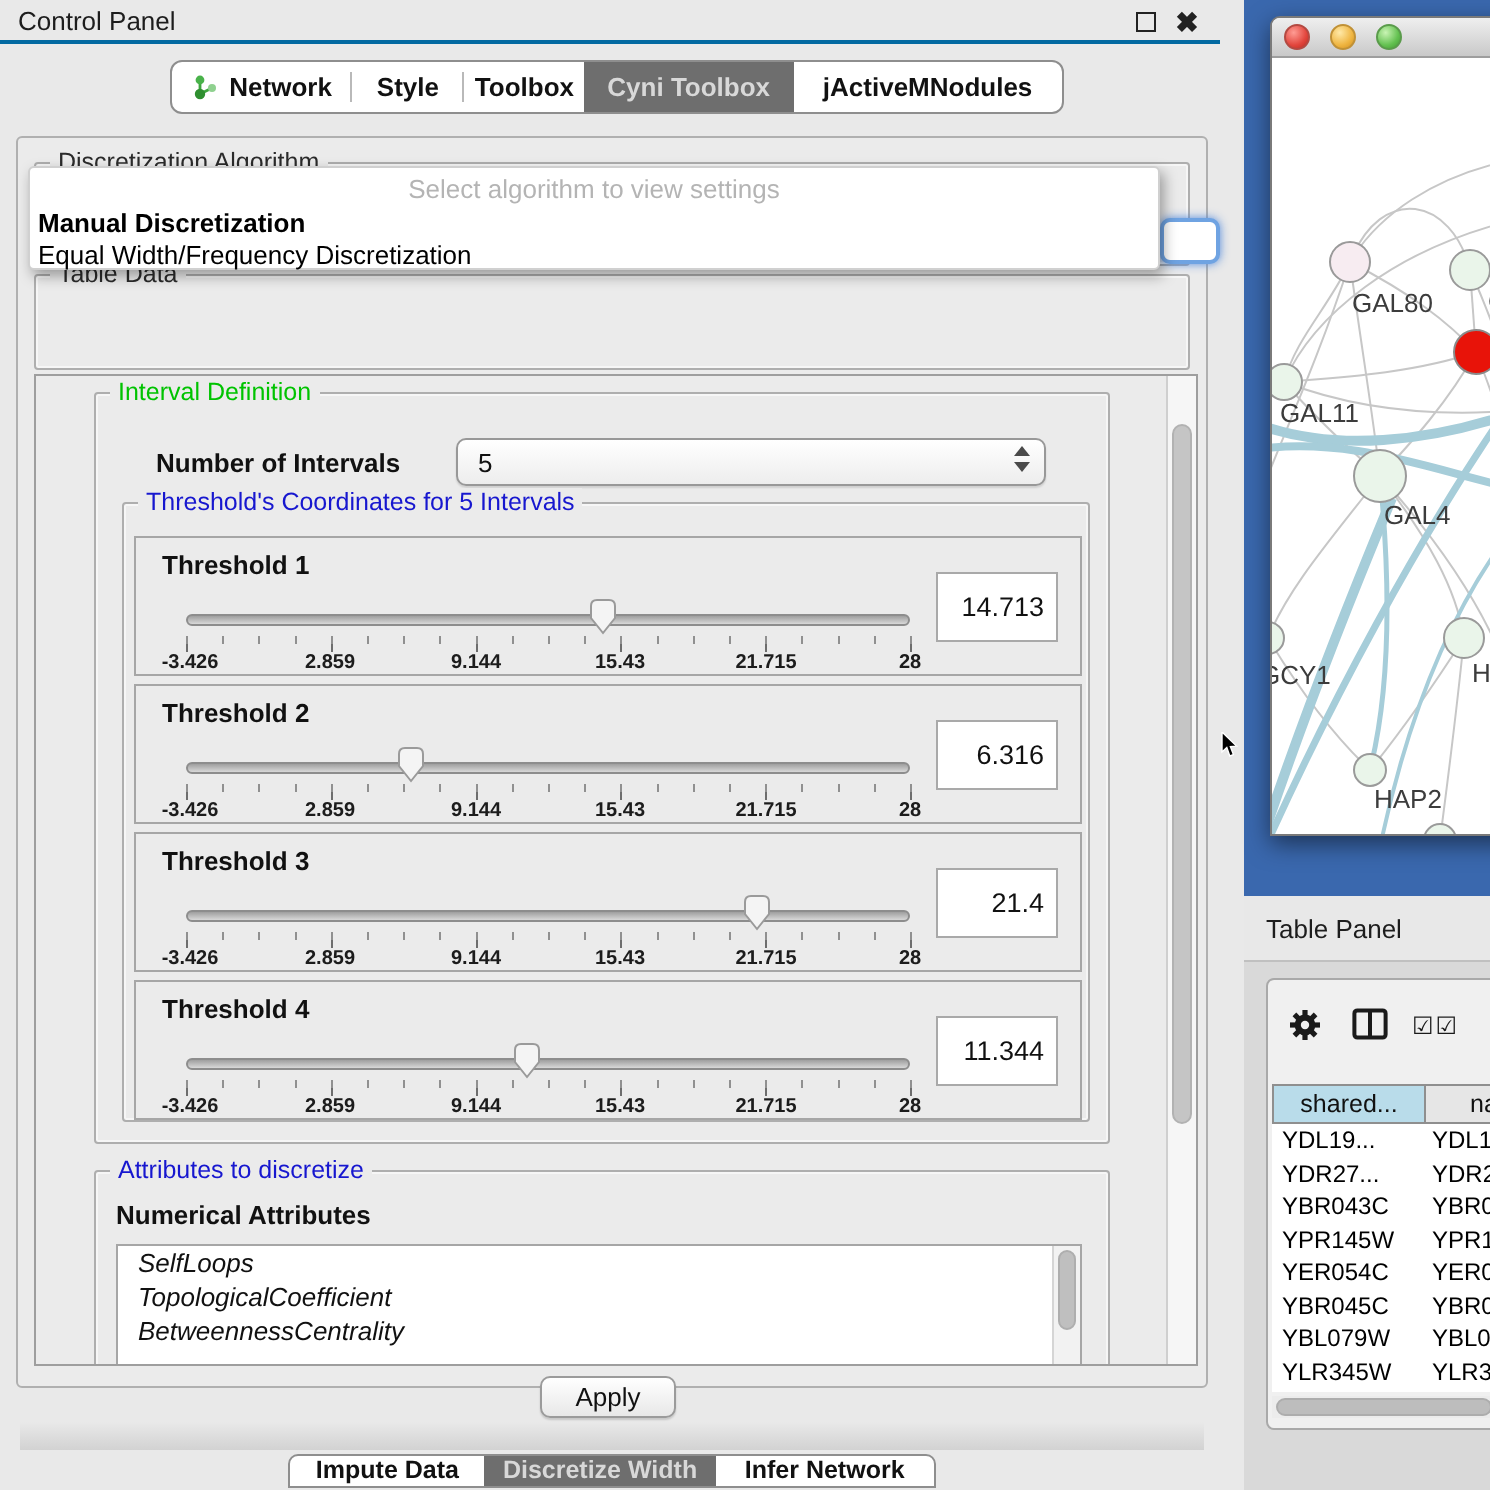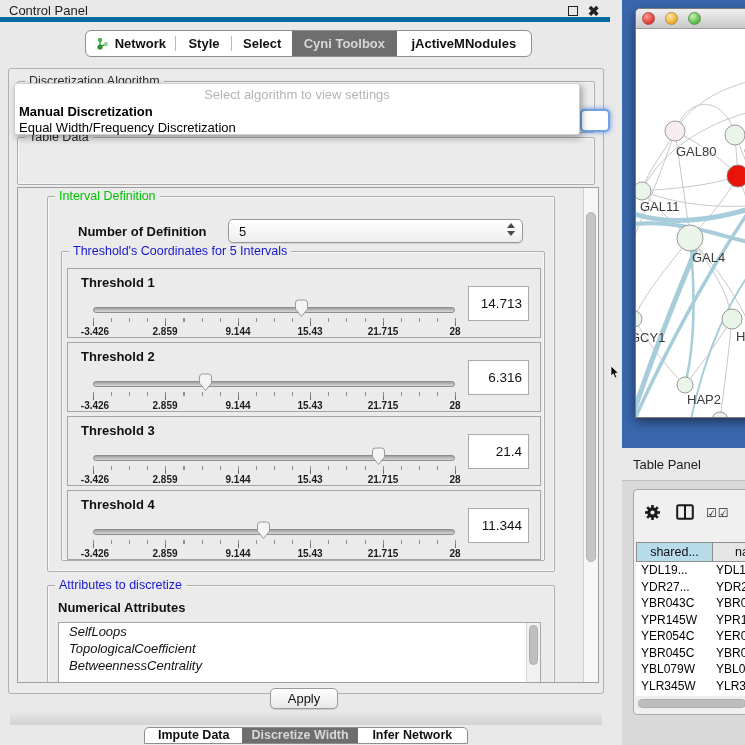--- a/index.html
+++ b/index.html
@@ -3,21 +3,21 @@
 <meta charset="utf-8">
 <style>
   * { margin:0; padding:0; box-sizing:border-box; }
   html,body { width:745px; height:745px; overflow:hidden; }
   body { font-family:"Liberation Sans", sans-serif; background:#e9e9e9; position:relative; }
   #app { position:absolute; inset:0; }
 
   
   .cp { position:absolute; left:0; top:0; width:610px; height:745px; background:#e9e9e9; }
   .cp-titlebar { position:absolute; left:0; top:0; width:610px; height:22px; background:#e9e9e9;
-                 border-bottom:5px solid #0369a1; }
+                 border-bottom:2px solid #0369a1; }
   .cp-title { position:absolute; left:9px; top:3px; font-size:13px; color:#1d1d1d; }
   .win-btn { position:absolute; top:5px; width:13px; height:13px; font-size:12px; line-height:12px;
              color:#222; text-align:center; cursor:default; }
   .float-btn { right:32px; border:1.5px solid #222; width:10px; height:10px; top:6px; }
   .close-btn { right:10px; font-weight:bold; font-size:14px; }
 
   
   .tabbar { position:absolute; left:85px; top:30px; width:447px; height:27px; display:flex;
             background:#fff; border:1px solid #8e8e8e; border-radius:6px; overflow:hidden; }
   .tab { display:flex; align-items:center; justify-content:center; font-size:13px; font-weight:600;
@@ -155,21 +155,21 @@
           <circle cx="10" cy="7" r="2" fill="#8fd18f"></circle>
         </svg>
         <span>Network</span>
         <span class="sep"></span>
       </div>
       <div class="tab" style="width:57px;">
         <span>Style</span>
         <span class="sep"></span>
       </div>
       <div class="tab" style="width:60px;">
-        <span>Select</span>
+        <span>Toolbox</span>
       </div>
       <div class="tab dark" style="width:105px;">
         <span>Cyni Toolbox</span>
       </div>
       <div class="tab" style="width:135px;">
         <span>jActiveMNodules</span>
       </div>
     </div>
 
     <div class="outer">
@@ -187,21 +187,21 @@
 
       <div class="groupbox" style="left:8px; top:68px; width:578px; height:48px;">
         <span class="grouplab">Table Data</span>
       </div>
 
       <div class="viewport">
 
         <div class="groupbox" style="left:29px; top:8px; width:508px; height:376px;">
           <span class="grouplab green">Interval Definition</span>
 
-          <div style="position:absolute; left:30px; top:27px; font-size:13px; font-weight:bold; color:#111;">Number of Definition</div>
+          <div style="position:absolute; left:30px; top:27px; font-size:13px; font-weight:bold; color:#111;">Number of Intervals</div>
           <div class="combo" style="left:180px; top:22px; width:295px;">
             <span class="combo-text">5</span>
             <span class="spinner">
                 <i class="spin-up"></i>
                 <i class="spin-dn"></i>
               </span>
           </div>
 
           <div class="groupbox" style="left:13px; top:54px; width:484px; height:310px;">
             <span class="grouplab blue">Threshold's Coordinates for 5 Intervals</span>

